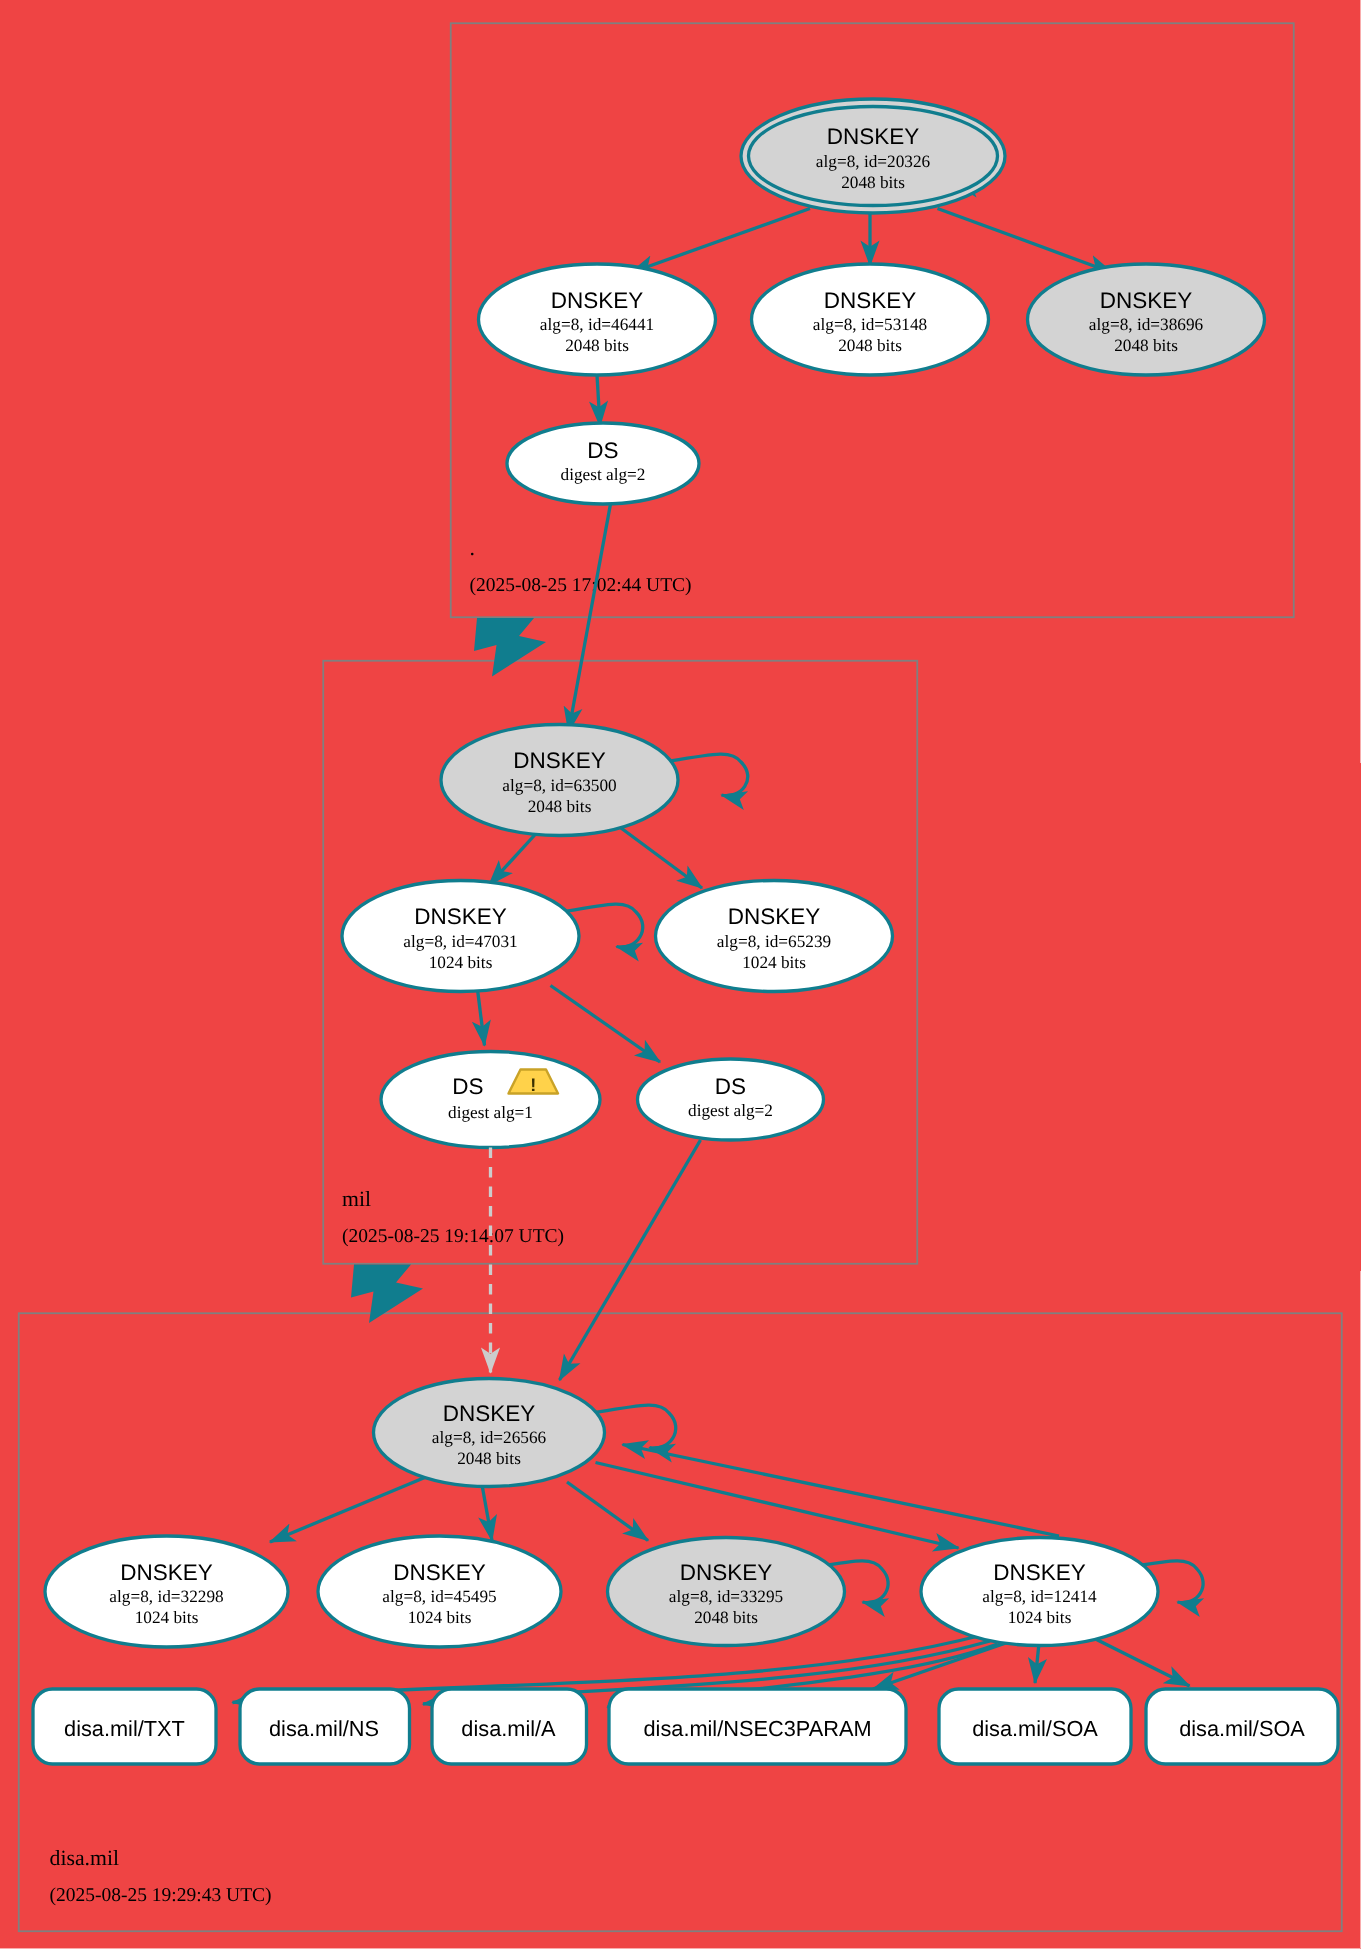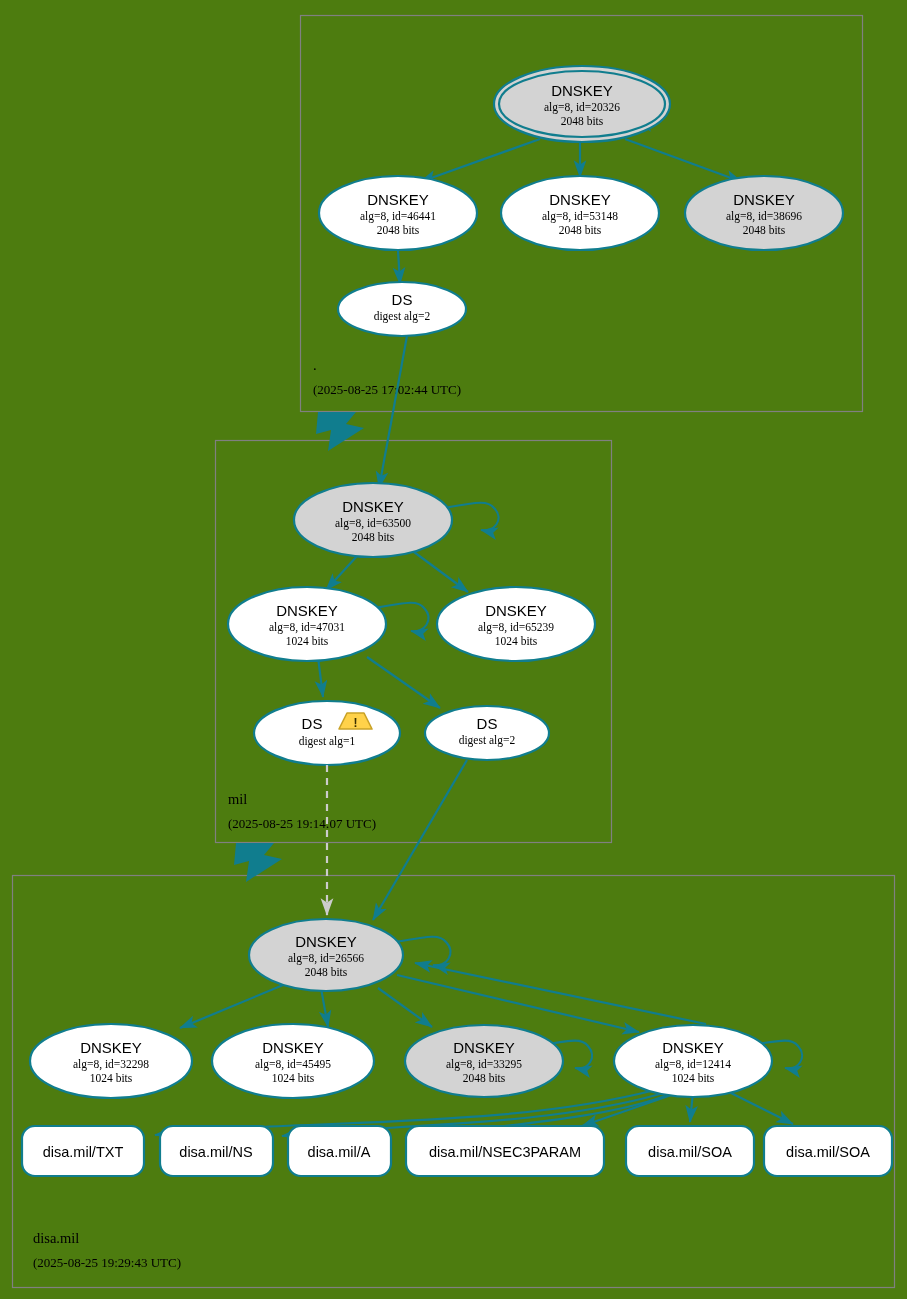--- a/index.html
+++ b/index.html
@@ -1,17 +1,17 @@
 <!DOCTYPE html>
 <html><head>
 <meta charset="utf-8">
 <style>
   html,body{margin:0;padding:0;background:#ffffff;}
   body{font-family:"Liberation Sans",sans-serif;}
-  #stage{position:relative;width:907px;height:1299px;background:#4d7c0f;overflow:hidden;}
+  #stage{position:relative;width:907px;height:1299px;background:#ef4444;overflow:hidden;}
   svg{display:block;}
   .zone-rect{fill:none;stroke:#808080;stroke-width:1.2;}
   .node-ell{stroke:#107d8e;stroke-width:2.2;}
   .fill-white{fill:#ffffff;}
   .fill-gray{fill:#d3d3d3;}
   .edge{stroke:#107d8e;stroke-width:2.2;fill:none;}
   .edge-dash{stroke:#cccccc;stroke-width:2.2;fill:none;stroke-dasharray:7,6;}
   .rr-box{fill:#ffffff;stroke:#107d8e;stroke-width:2.2;}
   .t-title{font-family:"Liberation Sans",sans-serif;font-size:15px;fill:#000;text-anchor:middle;}
   .t-sub{font-family:"Liberation Serif",serif;font-size:11.5px;fill:#000;text-anchor:middle;}

